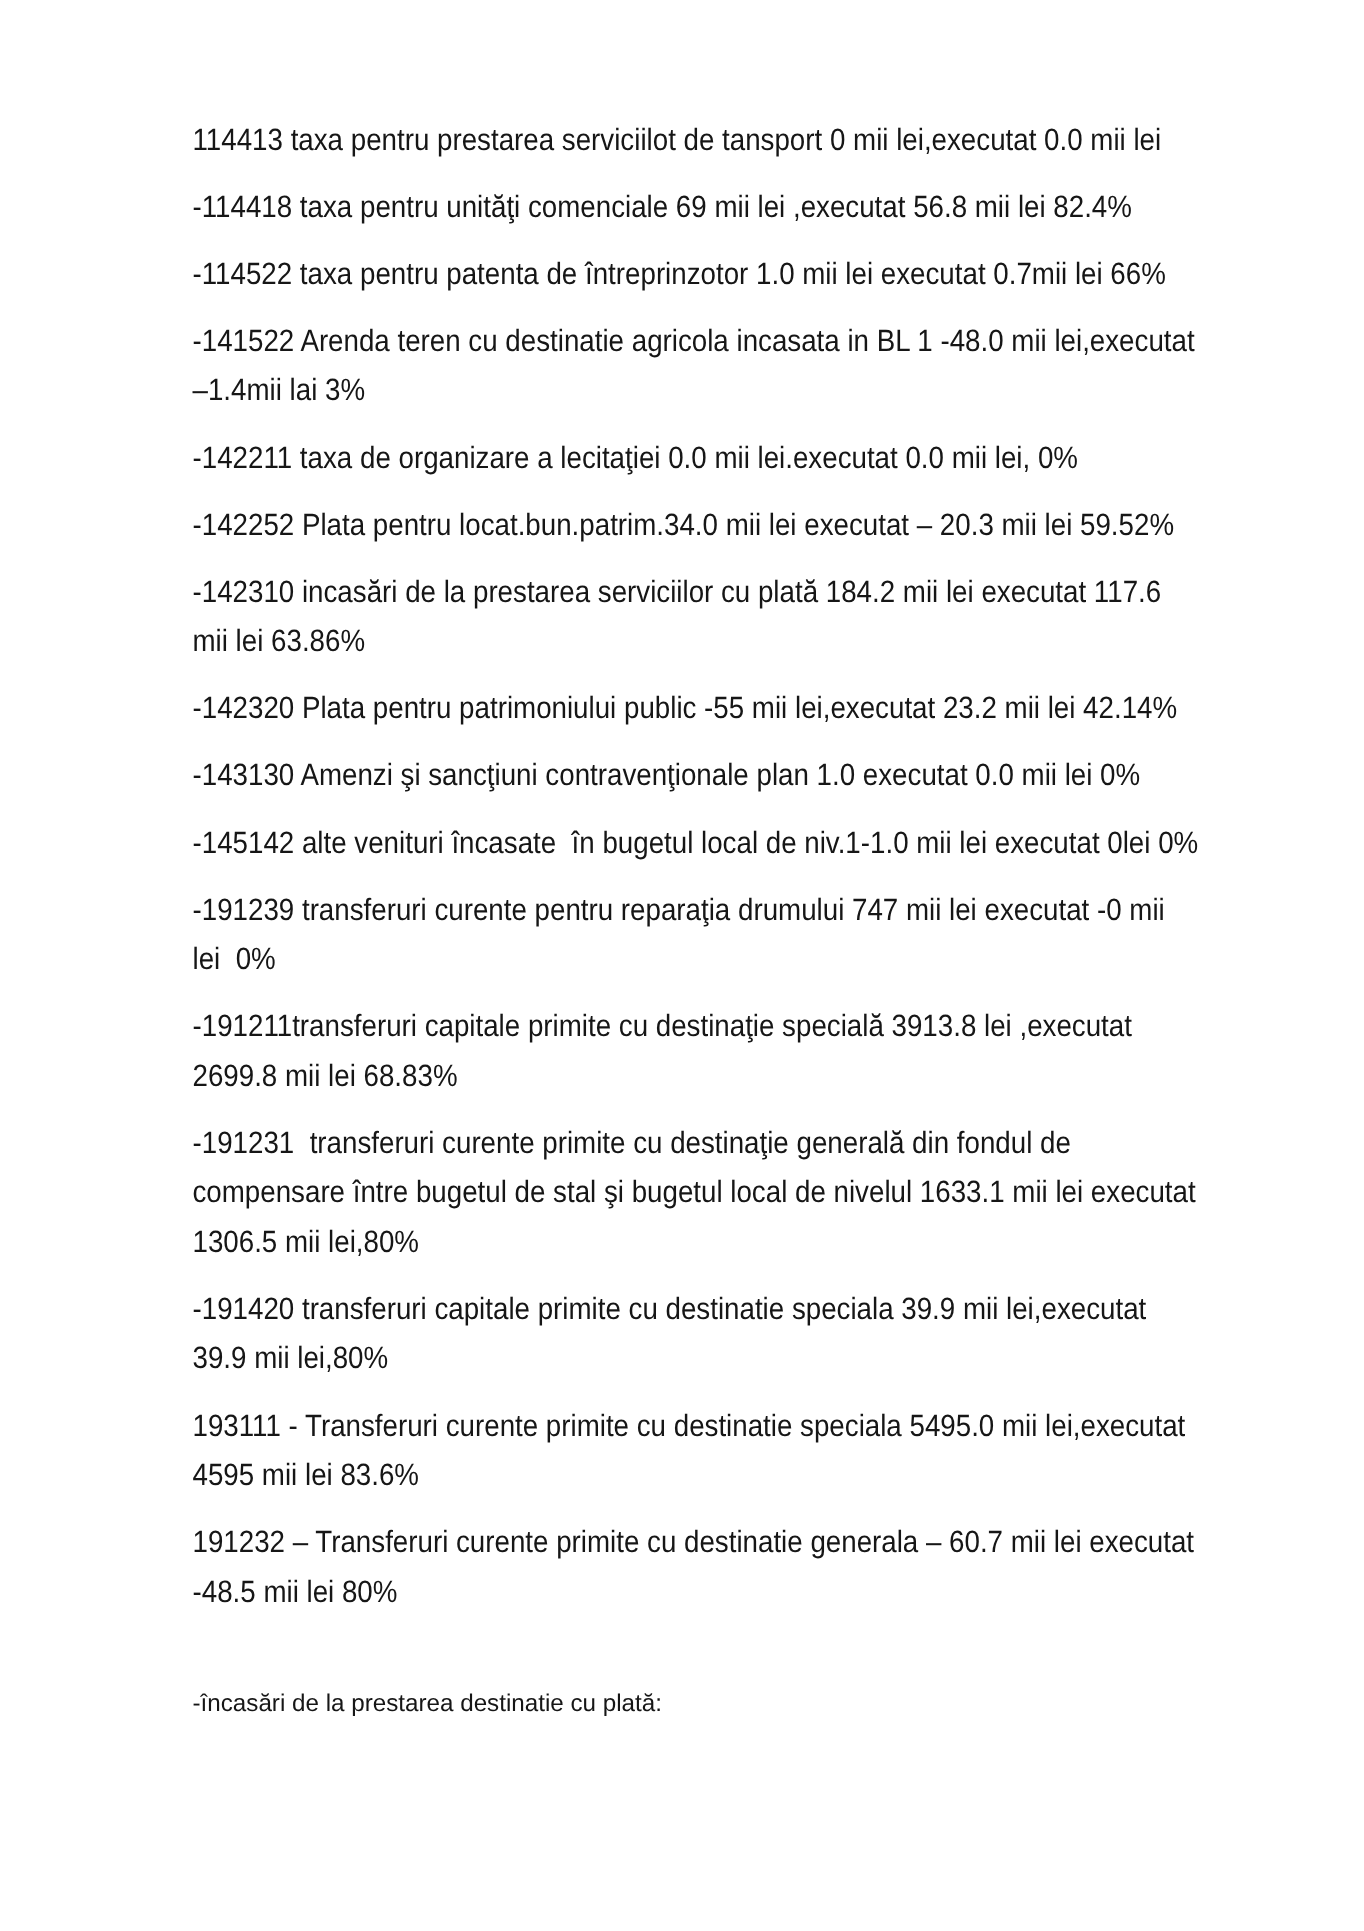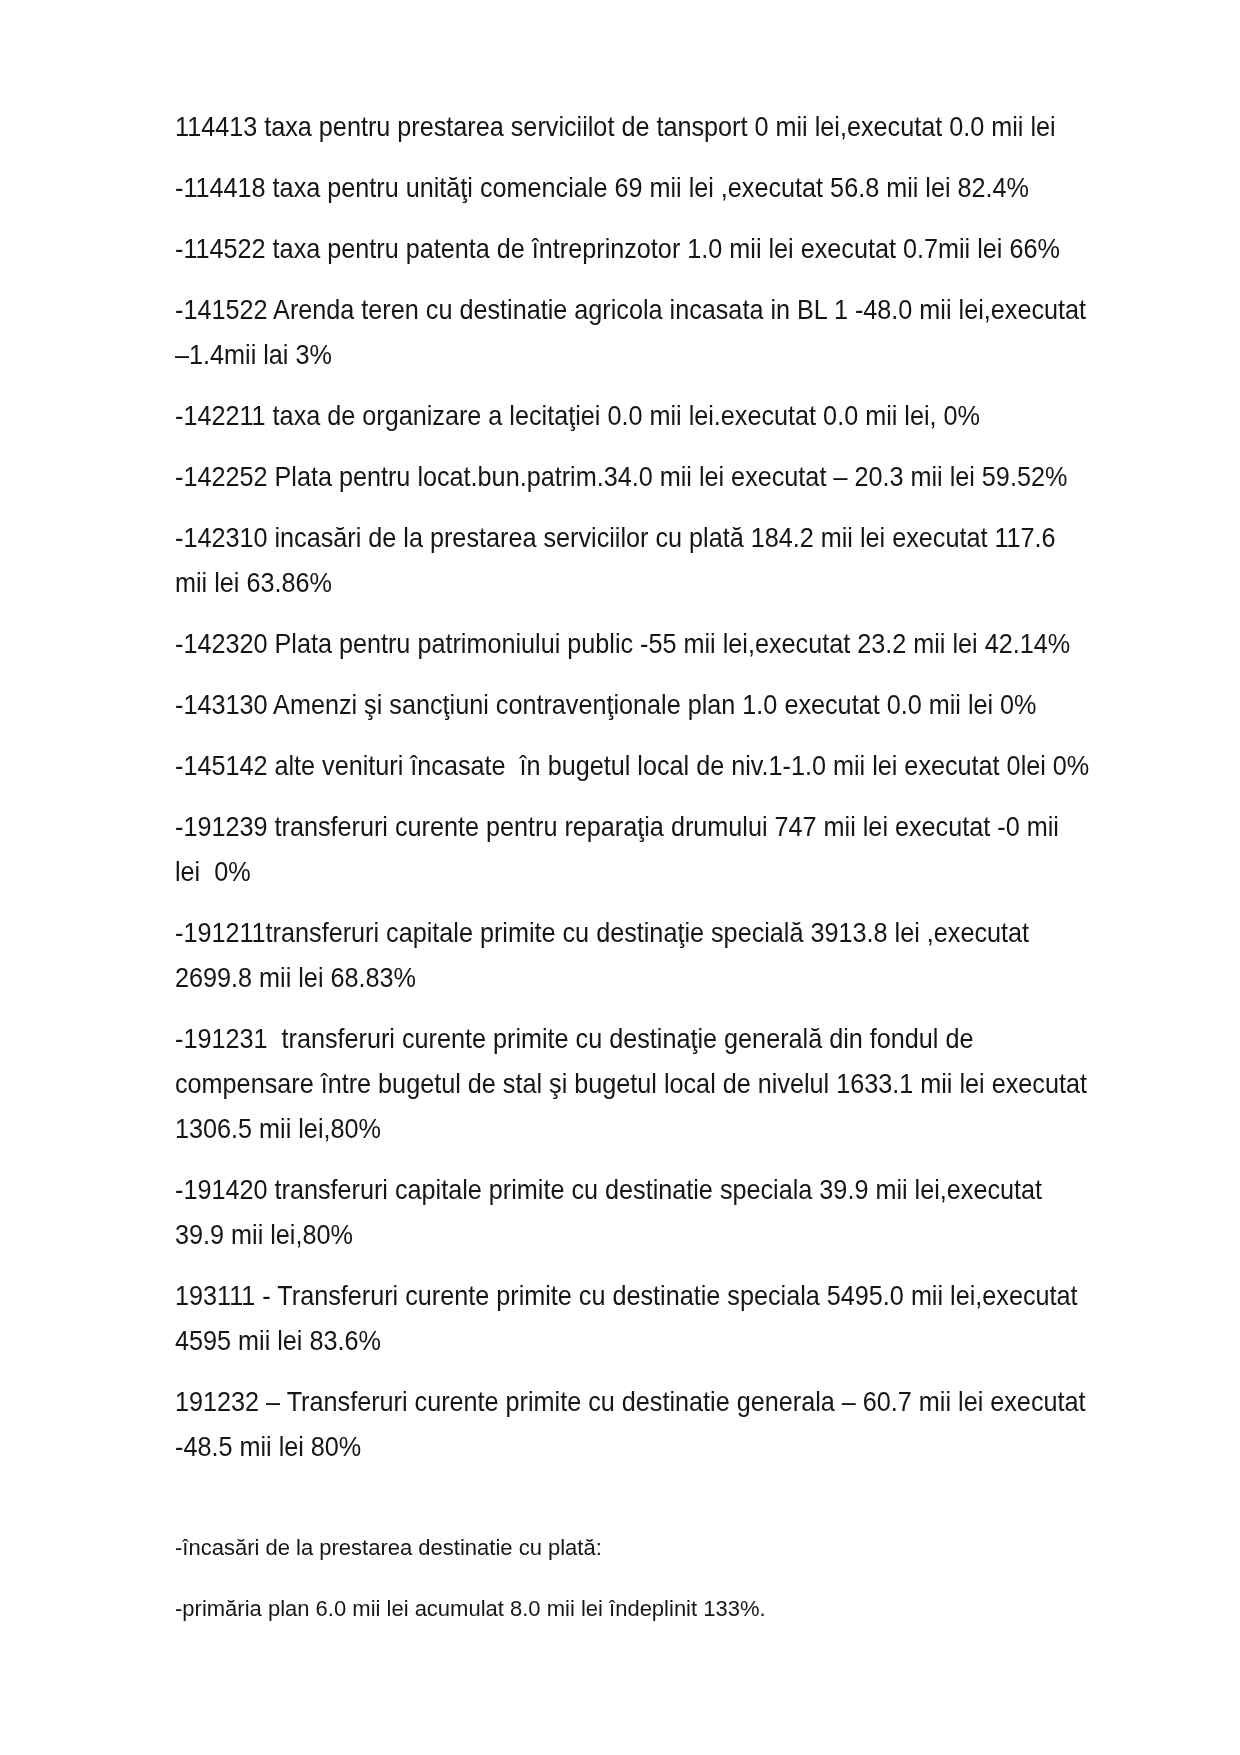--- a/index.html
+++ b/index.html
@@ -63,17 +63,16 @@
       <p class="para"><span class="line">-191239 transferuri curente pentru reparaţia drumului 747 mii lei executat -0 mii</span><br><span class="line">lei  0%</span></p>
       <p class="para"><span class="line">-191211transferuri capitale primite cu destinaţie specială 3913.8 lei ,executat</span><br><span class="line">2699.8 mii lei 68.83%</span></p>
       <p class="para"><span class="line">-191231  transferuri curente primite cu destinaţie generală din fondul de</span><br><span class="line">compensare între bugetul de stal şi bugetul local de nivelul 1633.1 mii lei executat</span><br><span class="line">1306.5 mii lei,80%</span></p>
       <p class="para"><span class="line">-191420 transferuri capitale primite cu destinatie speciala 39.9 mii lei,executat</span><br><span class="line">39.9 mii lei,80%</span></p>
       <p class="para"><span class="line">193111 - Transferuri curente primite cu destinatie speciala 5495.0 mii lei,executat</span><br><span class="line">4595 mii lei 83.6%</span></p>
       <p class="para"><span class="line">191232 – Transferuri curente primite cu destinatie generala – 60.7 mii lei executat</span><br><span class="line">-48.5 mii lei 80%</span></p>
     </div>
 
     <div class="block-notes">
       <p class="para notes-gap"><span class="line">-încasări de la prestarea destinatie cu plată:</span></p>
-      <p class="para"><span class="line">-primăria plan 6.0 mii lei acumulat 8.0 mii lei îndeplinit 133%.</span></p>
     </div>
 
   </div>
 </div>
 
 </body></html>

